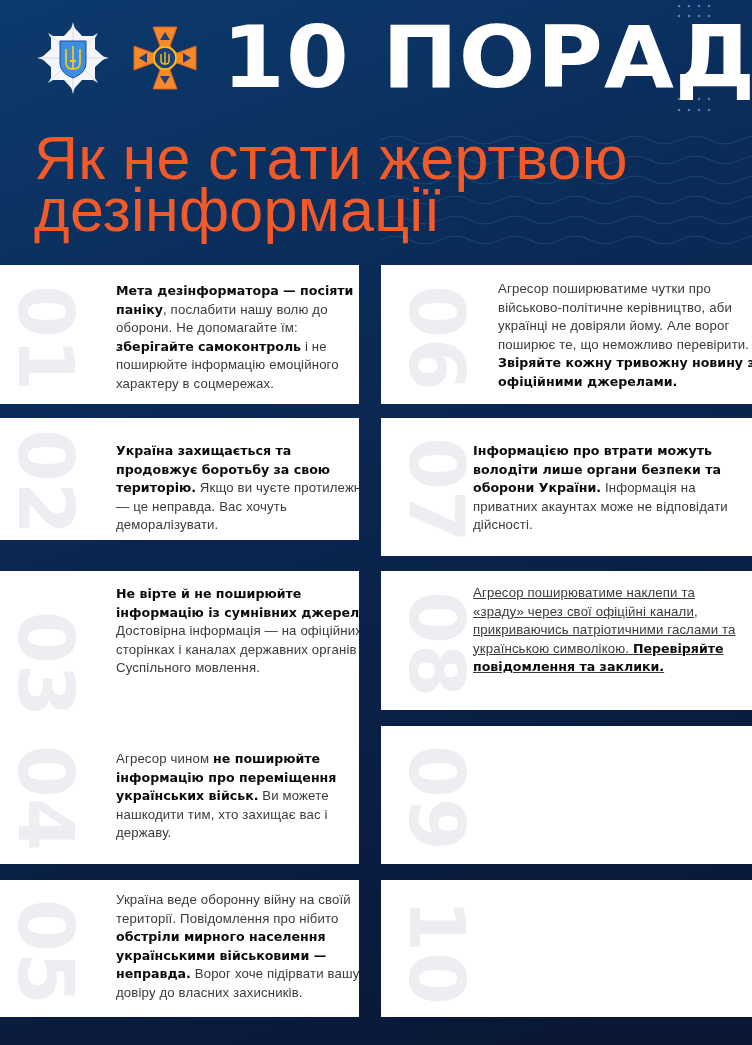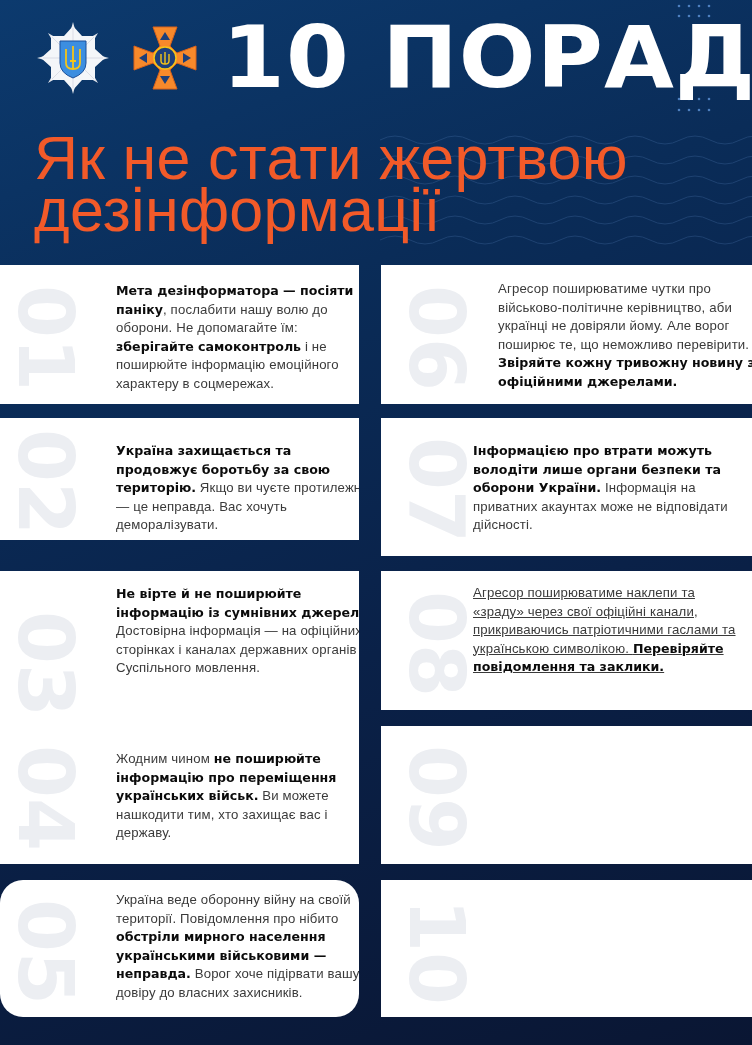--- a/index.html
+++ b/index.html
@@ -134,23 +134,23 @@
 <div class="card left" style="top:418px;height:122px;">
   <div class="num">02</div>
   <div class="text" style="top:24px;"><b>Україна захищається та продовжує боротьбу за свою територію.</b><span> Якщо ви чуєте протилежне — це неправда. Вас хочуть деморалізувати.</span></div>
 </div>
 <div class="card left" style="top:571px;height:180px;padding-left:16px;">
   <div class="num">03</div>
   <div class="text" style="top:14px;"><b>Не вірте й не поширюйте інформацію із сумнівних джерел.</b><span> Достовірна інформація — на офіційних сторінках і каналах державних органів та Суспільного мовлення.</span></div>
 </div>
 <div class="card left" style="top:726px;height:138px;">
   <div class="num">04</div>
-  <div class="text" style="top:24px;"><span>Жодним чином </span><b>не поширюйте інформацію про переміщення українських військ.</b><span> Ви можете нашкодити тим, хто захищає вас і державу.</span></div>
+  <div class="text" style="top:24px;"><span>Агресор чином </span><b>не поширюйте інформацію про переміщення українських військ.</b><span> Ви можете нашкодити тим, хто захищає вас і державу.</span></div>
 </div>
-<div class="card left" style="top:880px;height:137px;border-radius:23px;">
+<div class="card left" style="top:880px;height:137px;">
   <div class="num">05</div>
   <div class="text" style="top:11px;"><span>Україна веде оборонну війну на своїй території. Повідомлення про нібито </span><b>обстріли мирного населення українськими військовими — неправда.</b><span> Ворог хоче підірвати вашу довіру до власних захисників.</span></div>
 </div>
 
 <div class="card right" style="top:265px;height:139px;">
   <div class="num">06</div>
   <div class="text" style="top:15px;margin-left:25px;"><span>Агресор поширюватиме чутки про військово-політичне керівництво, аби українці не довіряли йому. Але ворог поширює те, що неможливо перевірити. </span><b>Звіряйте кожну тривожну новину з офіційними джерелами.</b></div>
 </div>
 <div class="card right" style="top:418px;height:138px;">
   <div class="num">07</div>

